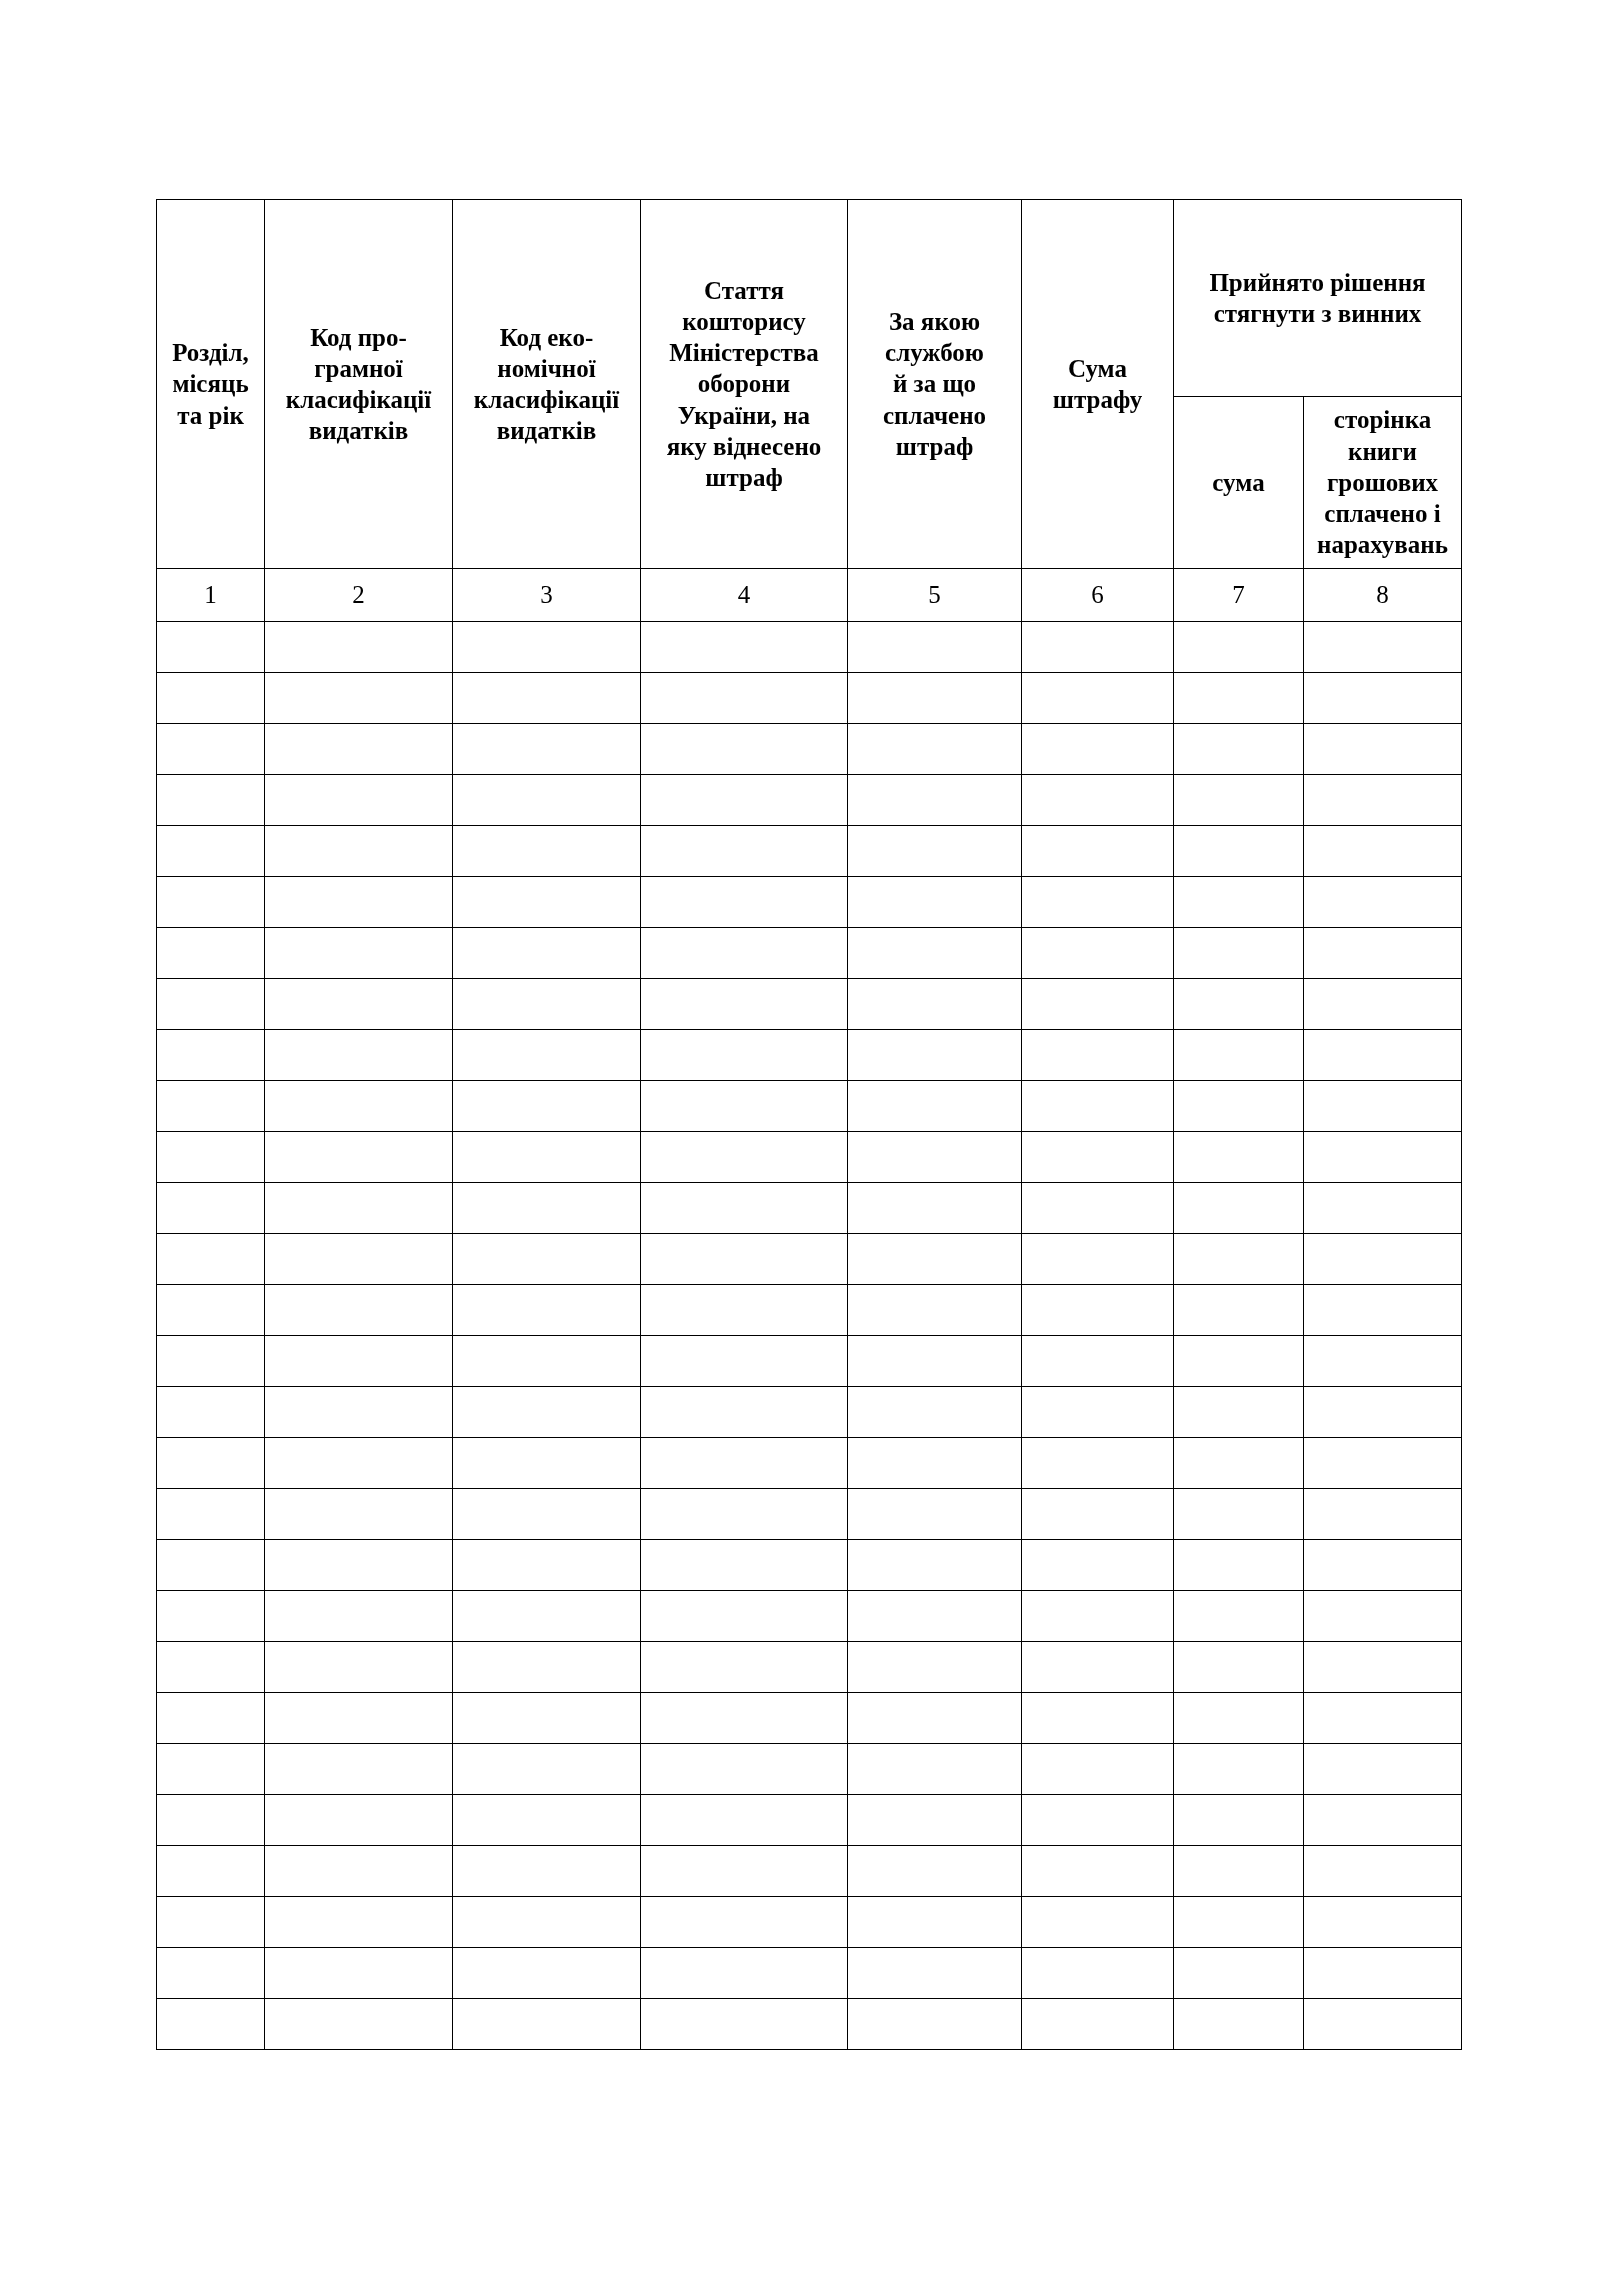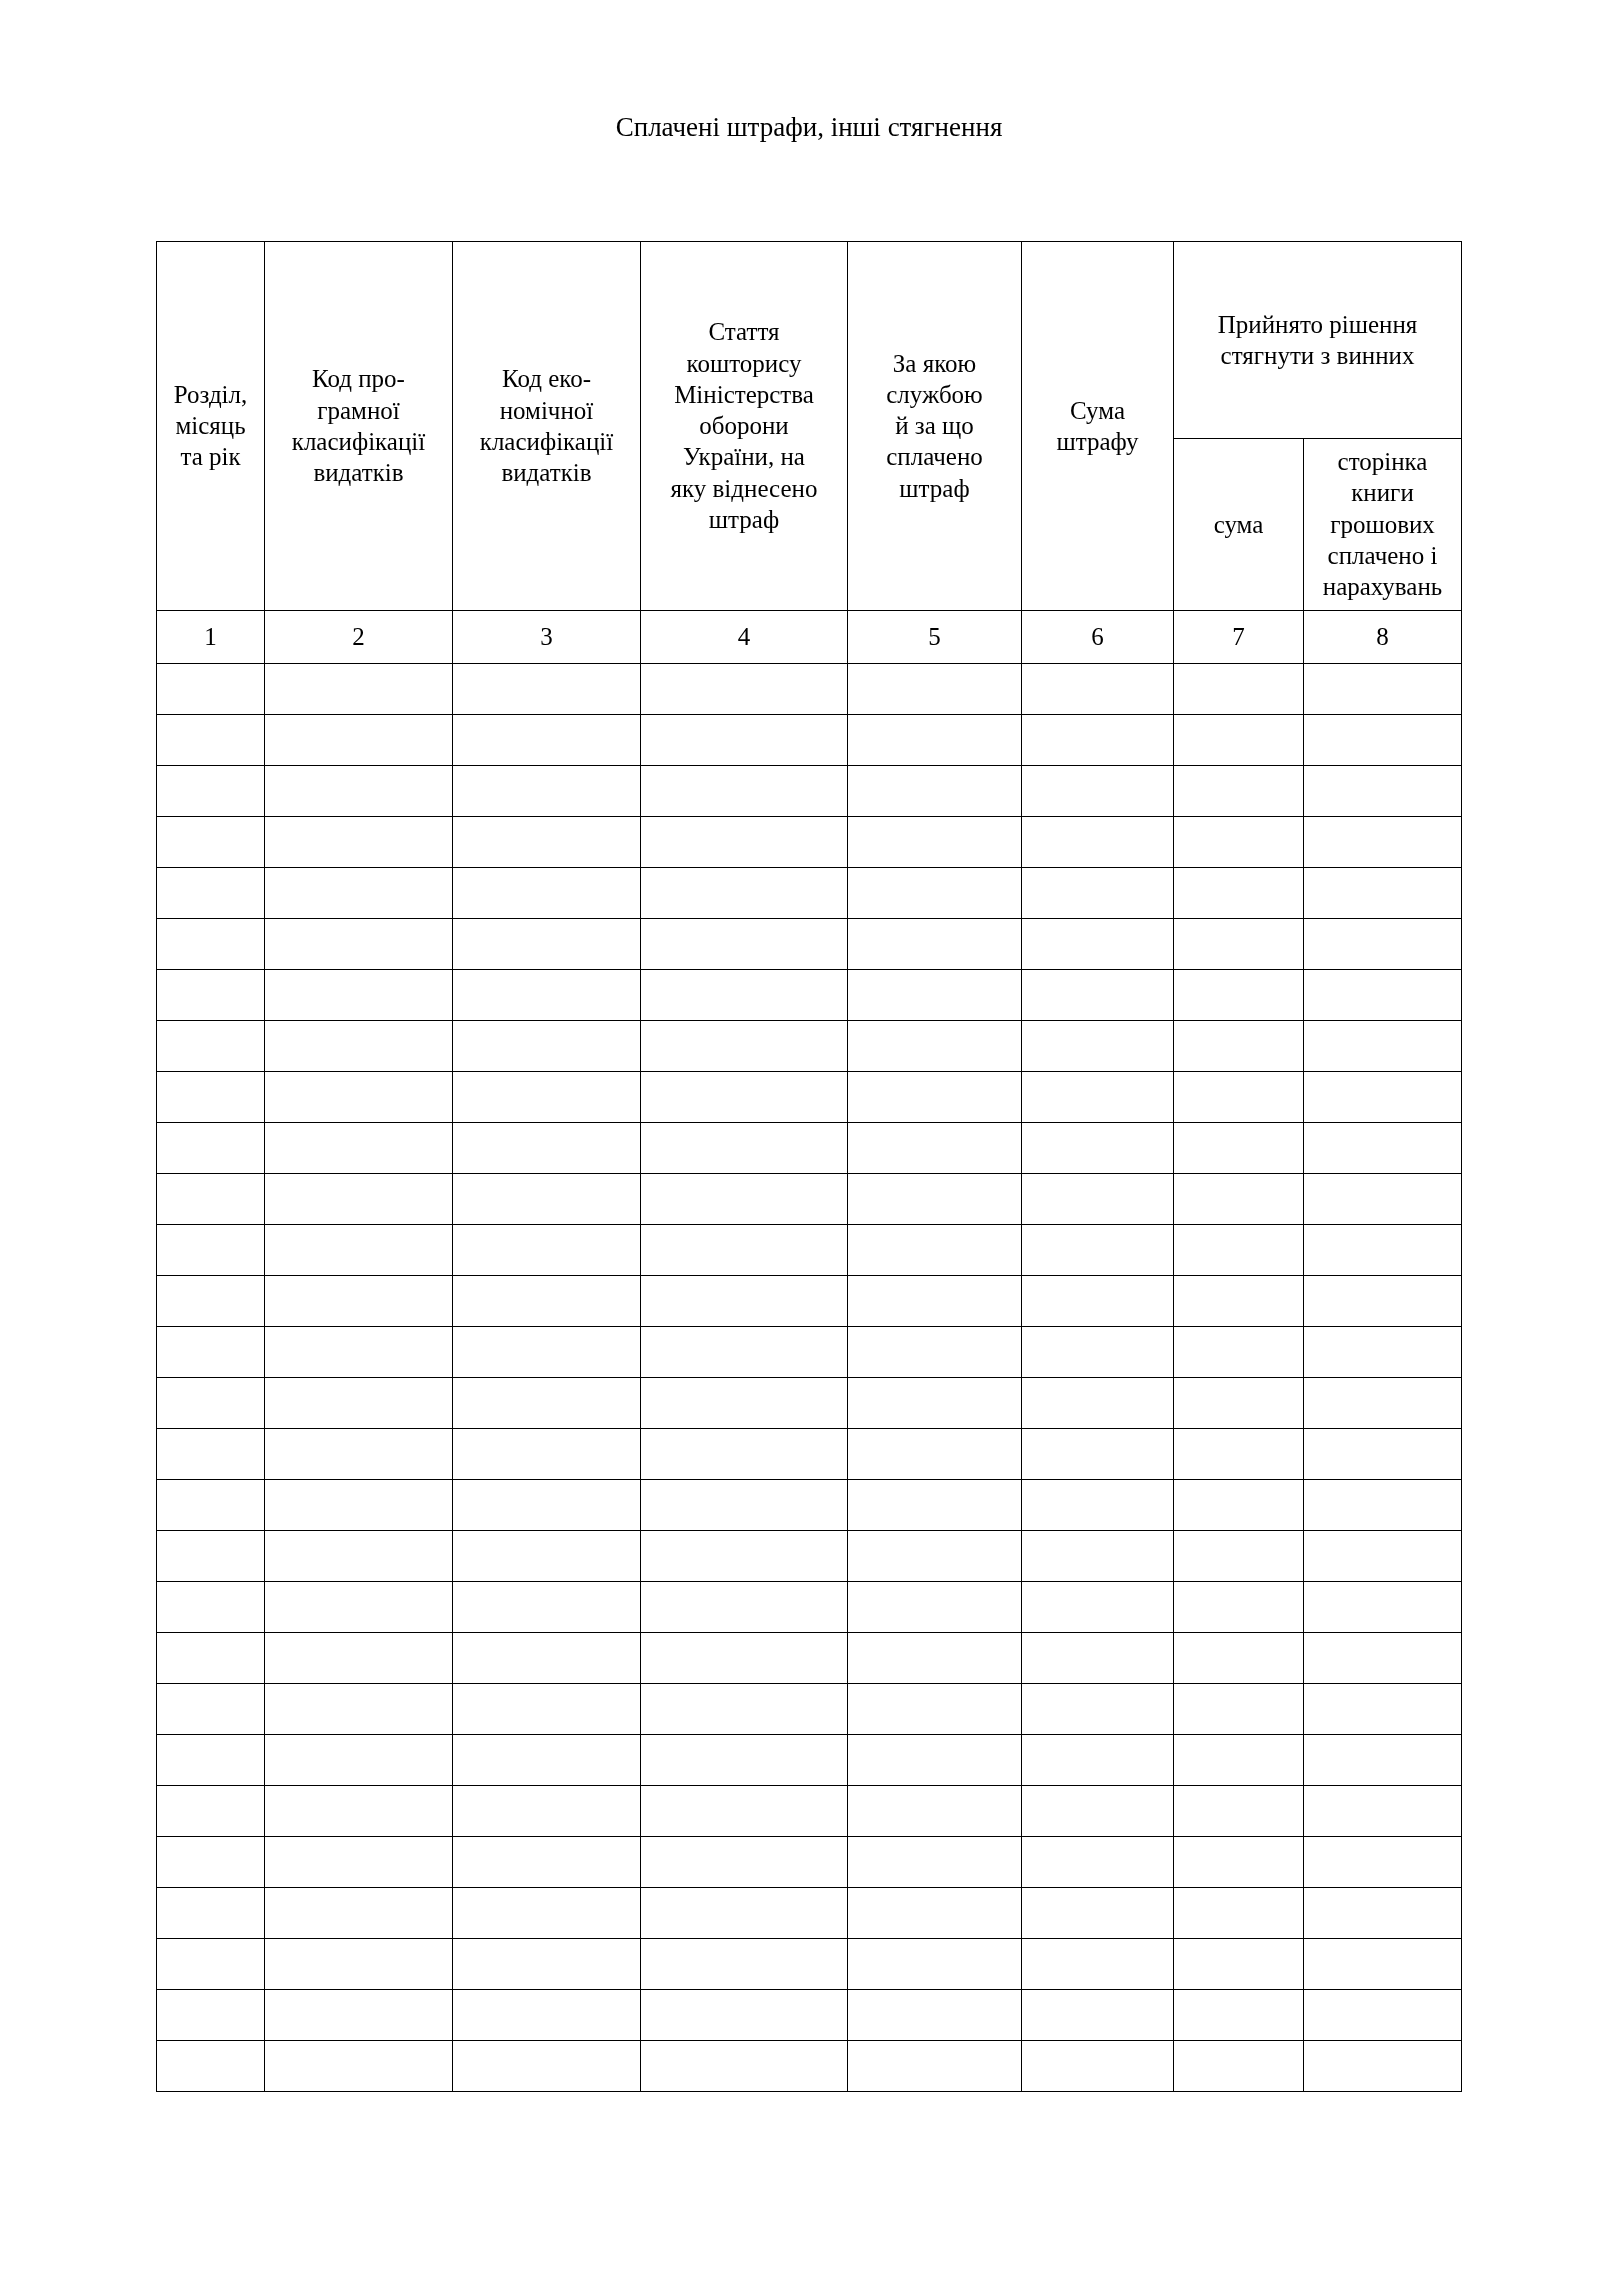--- a/index.html
+++ b/index.html
@@ -25,21 +25,21 @@
     table-layout: fixed;
     margin: 92px auto 0 auto;
     width: 1305px;
   }
   .form-table th,
   .form-table td {
     border: 1.8px solid #000000;
     padding: 0;
   }
   .form-table th {
-    font-weight: normal;
+    font-weight: bold;
     font-size: 25px;
     line-height: 1.25;
     text-align: center;
     vertical-align: middle;
     white-space: pre-line;
     padding: 7.3px 5.5px;
     box-sizing: border-box;
   }
   tr.header-top { height: 197px; }
   tr.header-sub { height: 172px; }
@@ -48,21 +48,20 @@
     text-align: center;
     vertical-align: middle;
     font-size: 25px;
   }
   tbody.data-rows tr { height: 51px; }
 </style>
 </head>
 <body>
 
 <div class="titles">
-  <div>Сплачені штрафи, інші стягнення</div>
 </div>
 
 <table class="form-table">
   <colgroup>
     <col style="width:108px">
     <col style="width:188px">
     <col style="width:188px">
     <col style="width:207px">
     <col style="width:174px">
     <col style="width:152px">

